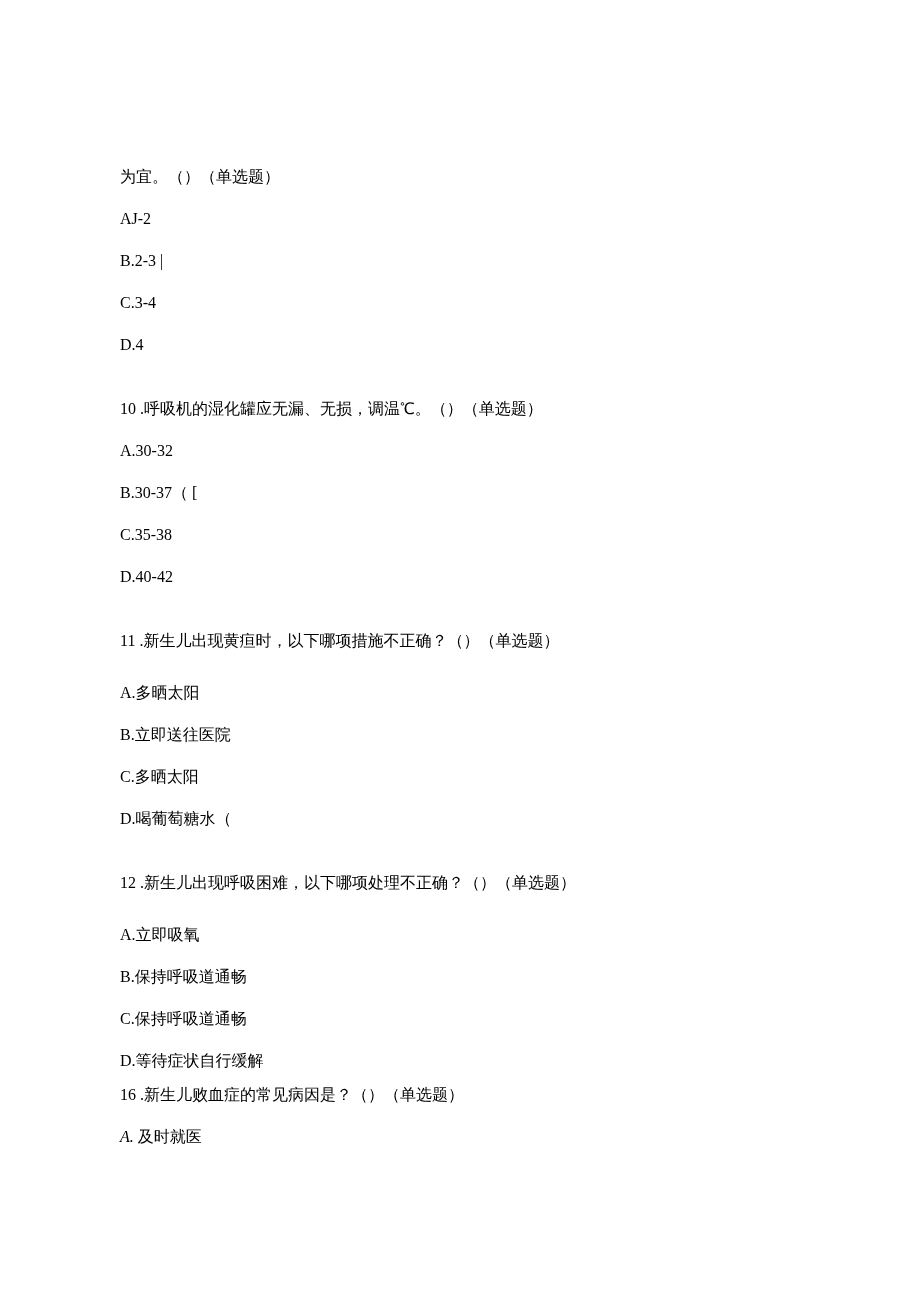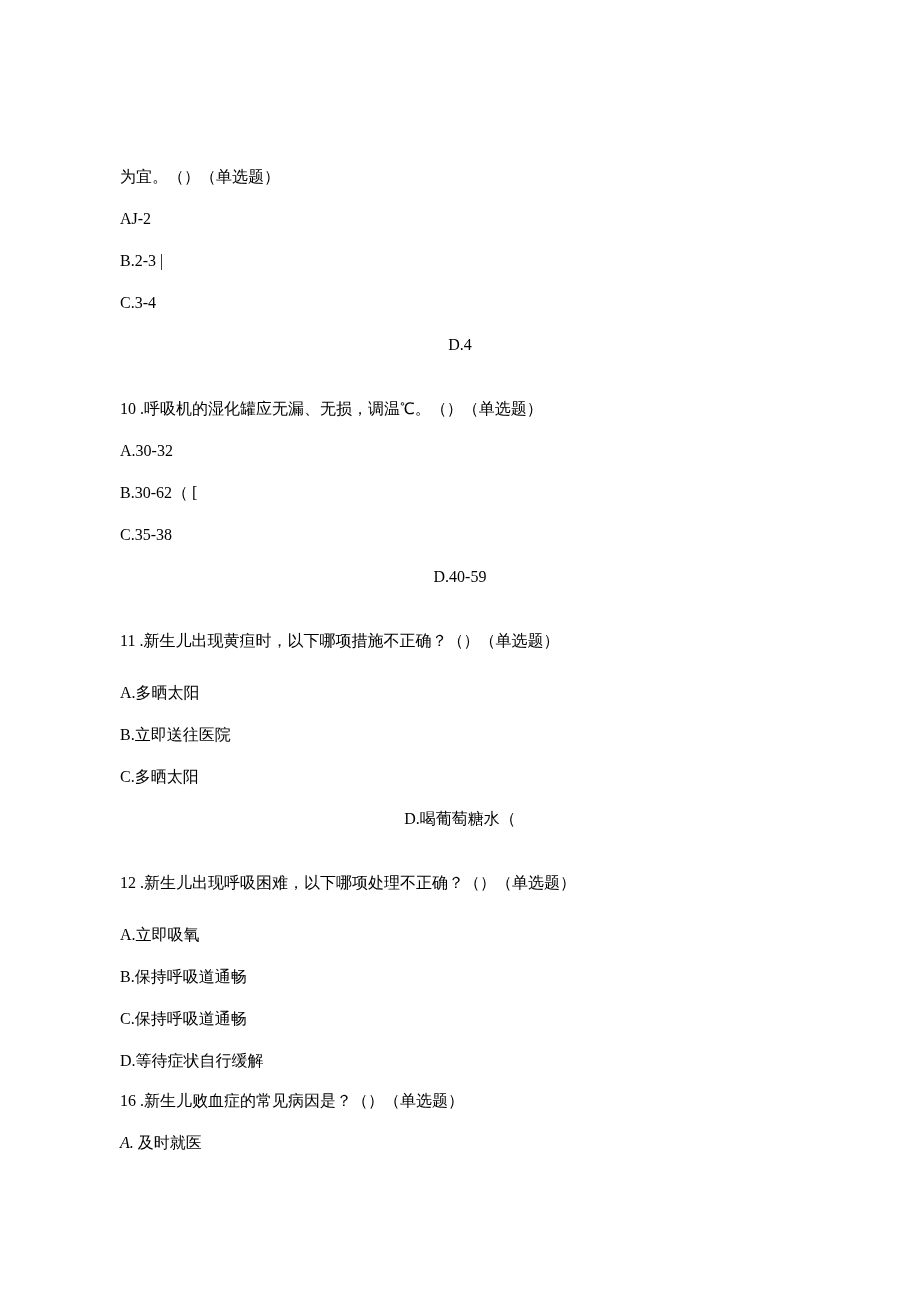--- a/index.html
+++ b/index.html
@@ -17,46 +17,45 @@
       line-height: 1.5;
       padding-top: 165px;
       padding-left: 120px;
       padding-right: 120px;
     }
     .line {
       margin-bottom: 18px;
     }
     .gap {
       margin-bottom: 40px;
-      text-align: center;
     }
     .gap-small {
       margin-bottom: 28px;
     }
     .tight {
-      margin-bottom: 16px;
+      margin-bottom: 10px;
     }
     .italic {
       font-style: italic;
     }
   </style>
 </head>
 <body>
 
 <div class="line">为宜。（）（单选题）</div>
 <div class="line">AJ-2</div>
 <div class="line">B.2-3 |</div>
 <div class="line">C.3-4</div>
 <div class="line gap">D.4</div>
 
 <div class="line">10 .呼吸机的湿化罐应无漏、无损，调温℃。（）（单选题）</div>
 <div class="line">A.30-32</div>
-<div class="line">B.30-62（ [</div>
+<div class="line">B.30-37（ [</div>
 <div class="line">C.35-38</div>
-<div class="line gap">D.40-59</div>
+<div class="line gap">D.40-42</div>
 
 <div class="line gap-small">11 .新生儿出现黄疸时，以下哪项措施不正确？（）（单选题）</div>
 <div class="line">A.多晒太阳</div>
 <div class="line">B.立即送往医院</div>
 <div class="line">C.多晒太阳</div>
 <div class="line gap">D.喝葡萄糖水（</div>
 
 <div class="line gap-small">12 .新生儿出现呼吸困难，以下哪项处理不正确？（）（单选题）</div>
 <div class="line">A.立即吸氧</div>
 <div class="line">B.保持呼吸道通畅</div>

